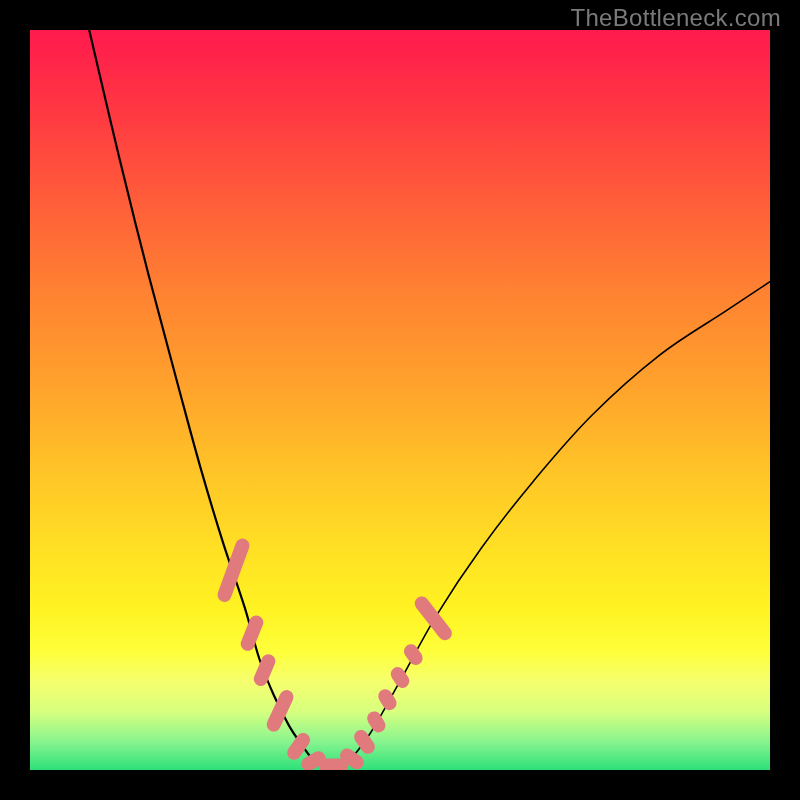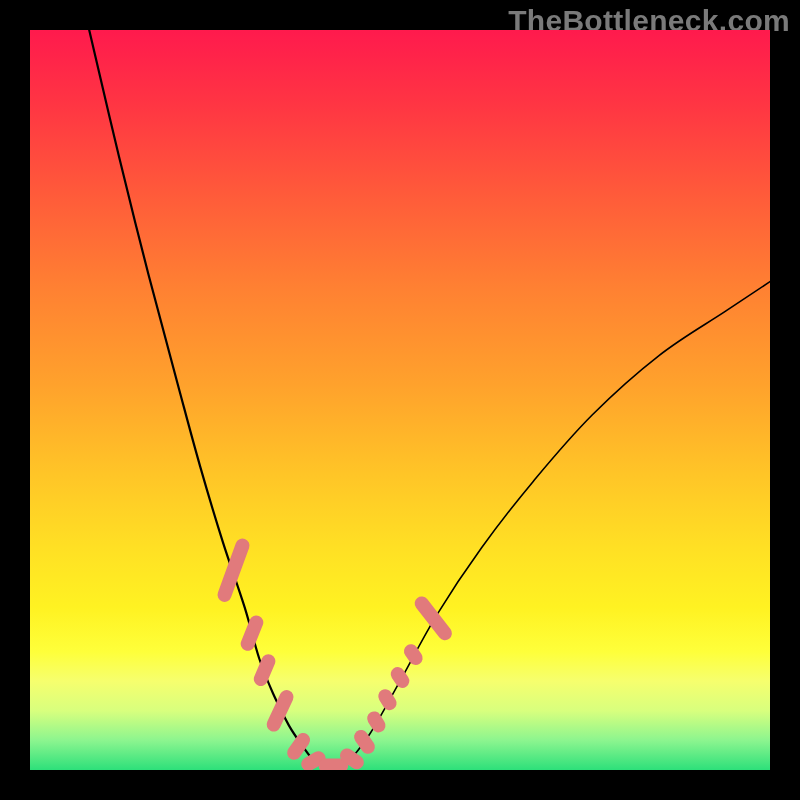--- a/index.html
+++ b/index.html
@@ -38,24 +38,24 @@
       #feff3a 84%,
       #f6ff6e 88%,
       #d8ff7e 92%,
       #8cf58f 96%,
       #2de07a 100%
     );
   }
   .watermark {
     position: absolute;
     top: 4px;
-    right: 10px;
+    right: 19px;
     color: #7a7a7a;
-    font-size: 30px;
-    font-weight: 700;
+    font-size: 24px;
+    font-weight: 400;
     letter-spacing: 0.3px;
     user-select: none;
   }
   svg.curves {
     position: absolute;
     top: 0;
     left: 0;
     width: 740px;
     height: 740px;
   }

